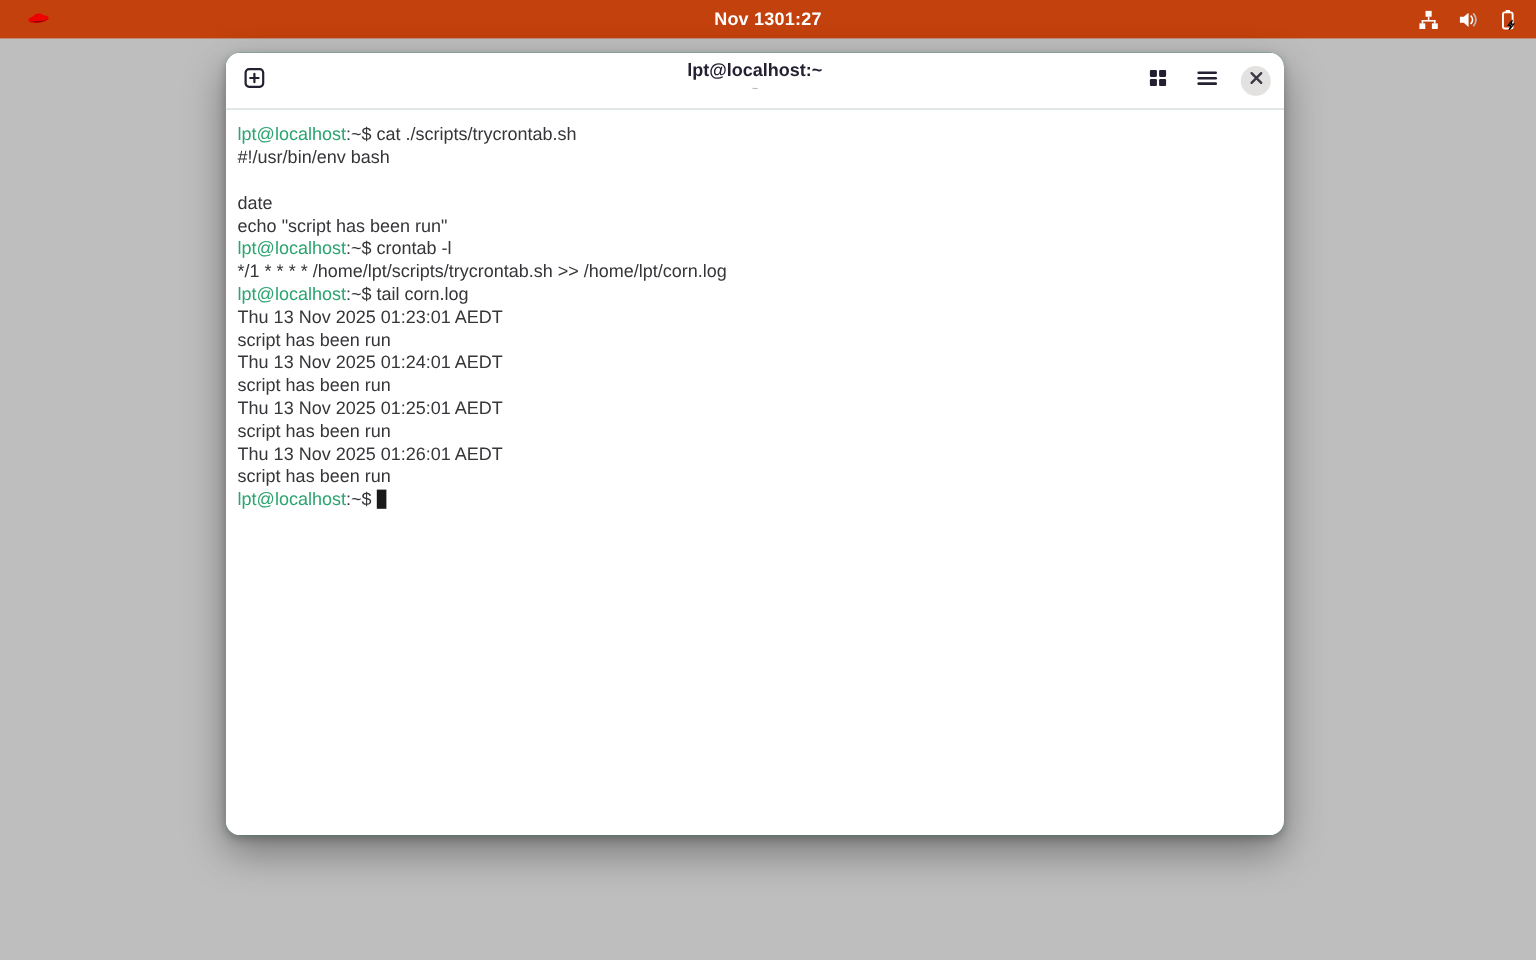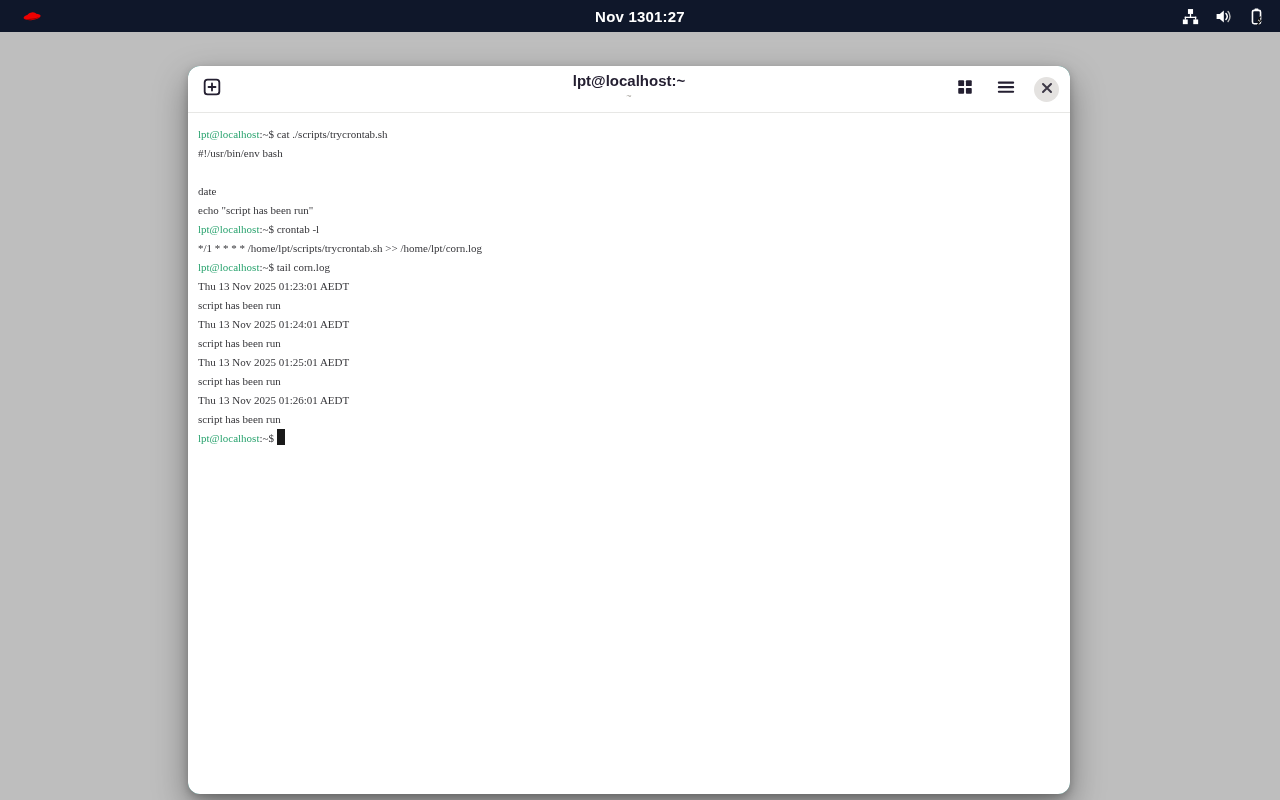--- a/index.html
+++ b/index.html
@@ -6,39 +6,39 @@
   body{
     width:1280px;height:800px;
     background:#bebebe;
     font-family:"Liberation Sans", sans-serif;
     position:relative;overflow:hidden;
   }
 
   
   .topbar{
     position:absolute;left:0;top:0;width:1280px;height:32px;
-    background:#0f172a;display:flex;align-items:center;
+    background:#c2410c;display:flex;align-items:center;
   }
   .topbar-left{display:flex;align-items:center;margin-left:14px;}
   .activities-btn{width:36px;height:26px;display:flex;align-items:center;justify-content:center;cursor:pointer;}
   .clock{
     position:absolute;left:50%;top:0;transform:translateX(-50%);
     height:32px;display:flex;align-items:center;
     color:#fff;font-weight:bold;font-size:15px;letter-spacing:.2px;cursor:pointer;
   }
   .clock .time{}
   .tray{position:absolute;right:12px;top:0;height:32px;display:flex;align-items:center;gap:9px;}
   .tray .ticon{width:24px;height:24px;display:flex;align-items:center;justify-content:center;cursor:pointer;}
 
   
   .window{
-    position:absolute;left:188px;top:44px;width:882px;height:728px;
+    position:absolute;left:188px;top:44px;width:882px;height:652px;
     background:#0f766e;border-radius:12px;
     box-shadow:0 14px 34px rgba(0,0,0,.38), 0 3px 8px rgba(0,0,0,.22);
-    overflow:hidden;display:flex;flex-direction:column;margin-top:22px;
+    overflow:hidden;display:flex;flex-direction:column;
   }
   .titlebar{
     height:46px;flex:0 0 46px;background:#ffffff;
     border-bottom:1px solid #e7e7e5;
     display:flex;align-items:center;position:relative;
   }
   .tb-btn{width:26px;height:26px;display:flex;align-items:center;justify-content:center;border-radius:6px;cursor:pointer;}
   .newtab-btn{margin-left:11px;}
   .title-wrap{
     position:absolute;left:50%;top:5px;transform:translateX(-50%);
@@ -46,22 +46,22 @@
   }
   .title{font-size:15px;font-weight:bold;color:#241f31;line-height:19px;white-space:nowrap;}
   .subtitle{font-size:9px;color:#a8a49e;line-height:13px;}
   .tb-right{position:absolute;right:11px;top:0;height:46px;display:flex;align-items:center;gap:15px;}
   .close-btn{width:25px;height:25px;border-radius:50%;background:#e4e2e0;display:flex;align-items:center;justify-content:center;cursor:pointer;}
 
   
   .terminal{
     flex:1;background:#ffffff;
     padding:12px 10px;
-    font-family:Liberation Serif, serif;
-    font-size:11px;line-height:19px;color:#36363a;
+    font-family:Liberation Sans, sans-serif;
+    font-size:15px;line-height:19px;color:#36363a;
     white-space:pre;cursor:text;
   }
   .tline{min-height:19px;}
   .tline .green{color:#2ca470;}
   .cursor{
     display:inline-block;width:8px;height:16px;background:#191919;
     vertical-align:-3px;
   }
 </style>
 </head>

